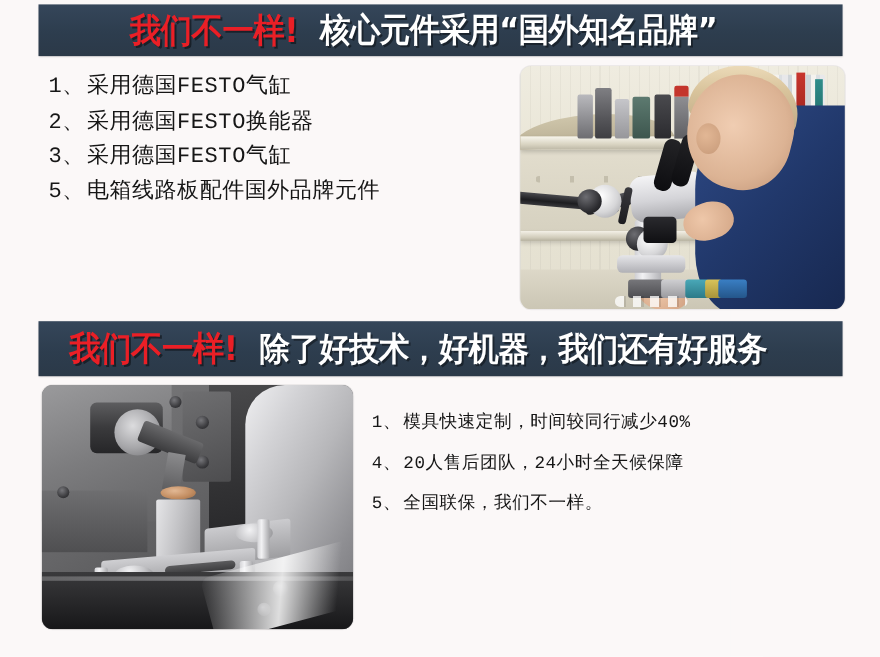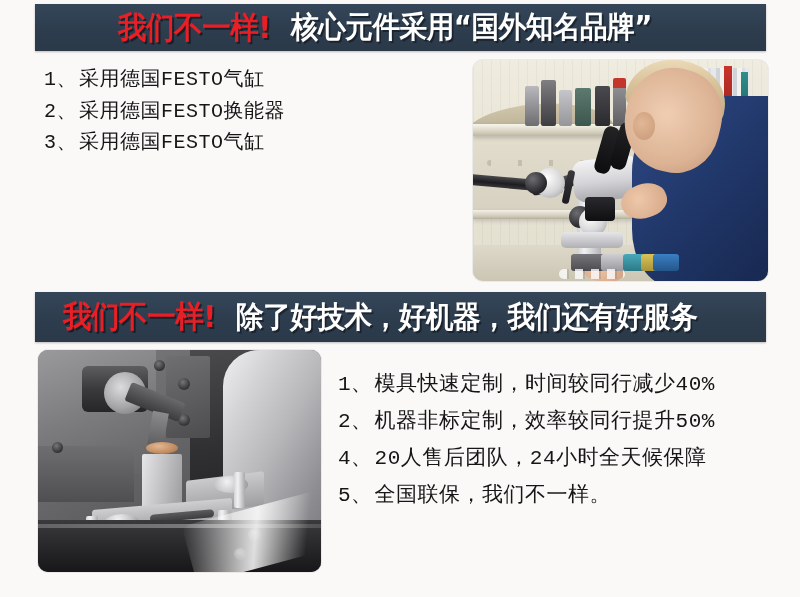--- a/index.html
+++ b/index.html
@@ -89,21 +89,21 @@
   }
   .feature-item {
     color: #161616;
     font-size: 21px;
     line-height: 33px;
     font-family: Liberation Mono, monospace;
     white-space: nowrap;
     letter-spacing: 0.5px;
   }
   #section-1-list .feature-item { font-size: 20px; line-height: 31.5px; }
-  #section-2-list .feature-item { font-size: 21px; line-height: 37px; }
+  #section-2-list .feature-item { font-size: 16px; line-height: 37px; }
   .feature-item .num { margin-right: 2px; }
 
   
   .photo {
     position: absolute;
     border-radius: 10px;
     overflow: hidden;
     background: #ddd;
     box-shadow: 0 0 0 1px rgba(0,0,0,0.06);
   }
@@ -394,20 +394,23 @@
 
   <div id="section-1-list">
     <div class="feature-item">
       <span class="num">1、</span><span>采用德国FESTO气缸</span>
     </div>
     <div class="feature-item">
       <span class="num">2、</span><span>采用德国FESTO换能器</span>
     </div>
     <div class="feature-item">
       <span class="num">3、</span><span>采用德国FESTO气缸</span>
+    </div>
+    <div class="feature-item">
+      <span class="num">5、</span><span>电箱线路板配件国外品牌元件</span>
     </div>
   </div>
 
   <div class="photo" id="photo-microscope">
     <div class="scene">
       <div class="lyr ms-bg"></div>
       <div class="lyr ms-curve"></div>
       <div class="lyr ms-backpanel"></div>
       <div class="lyr ms-holes"></div>
       <div class="lyr ms-shelf-top"></div>
@@ -520,23 +523,20 @@
       <div class="lyr tl-hole" style="left:196px; top:198px; width:12px; height:12px;"></div>
       <div class="lyr tl-shine"></div>
     </div>
   </div>
 
   <div id="section-2-list">
     <div class="feature-item">
       <span class="num">1、</span><span>模具快速定制，时间较同行减少40%</span>
     </div>
     <div class="feature-item">
-      <span class="num">2、</span><span>机器非标定制，效率较同行提升50%</span>
-    </div>
-    <div class="feature-item">
       <span class="num">4、</span><span>20人售后团队，24小时全天候保障</span>
     </div>
     <div class="feature-item">
       <span class="num">5、</span><span>全国联保，我们不一样。</span>
     </div>
   </div>
 
 </div>
 
 </body></html>

